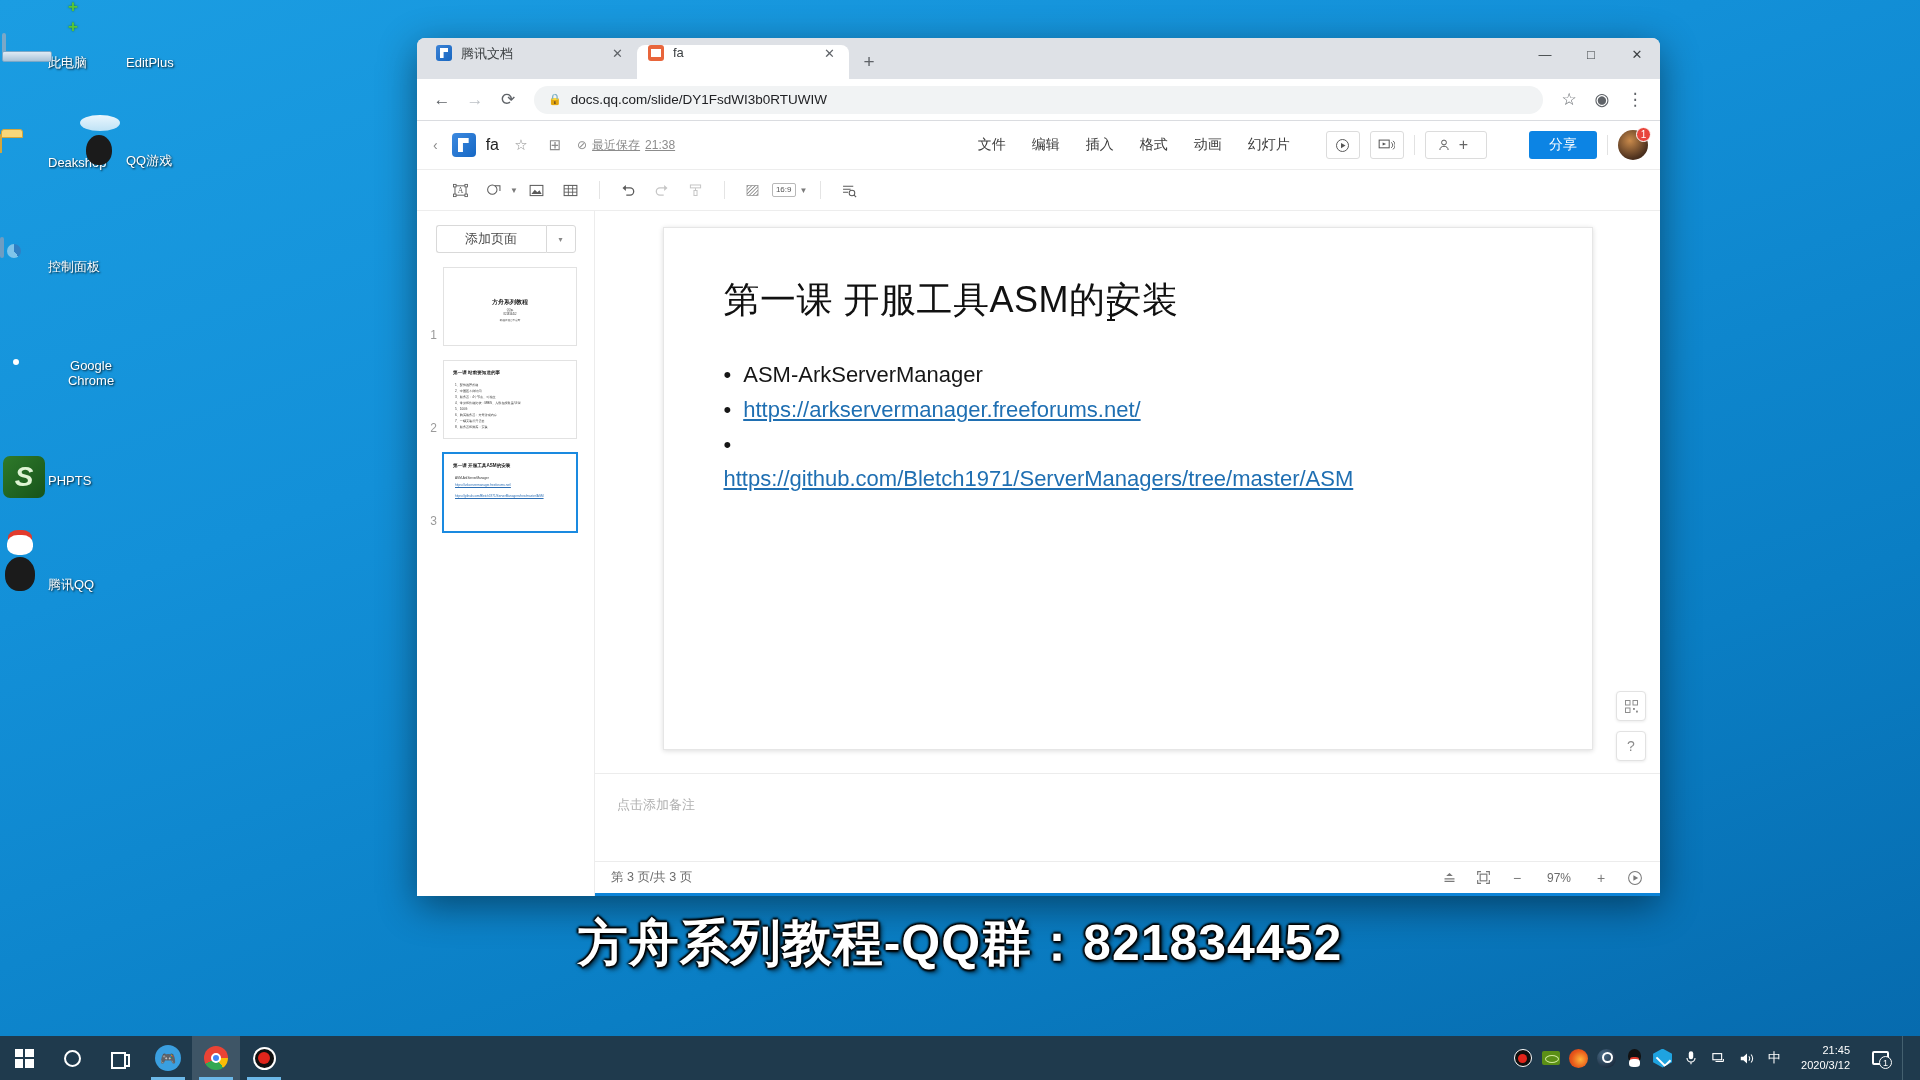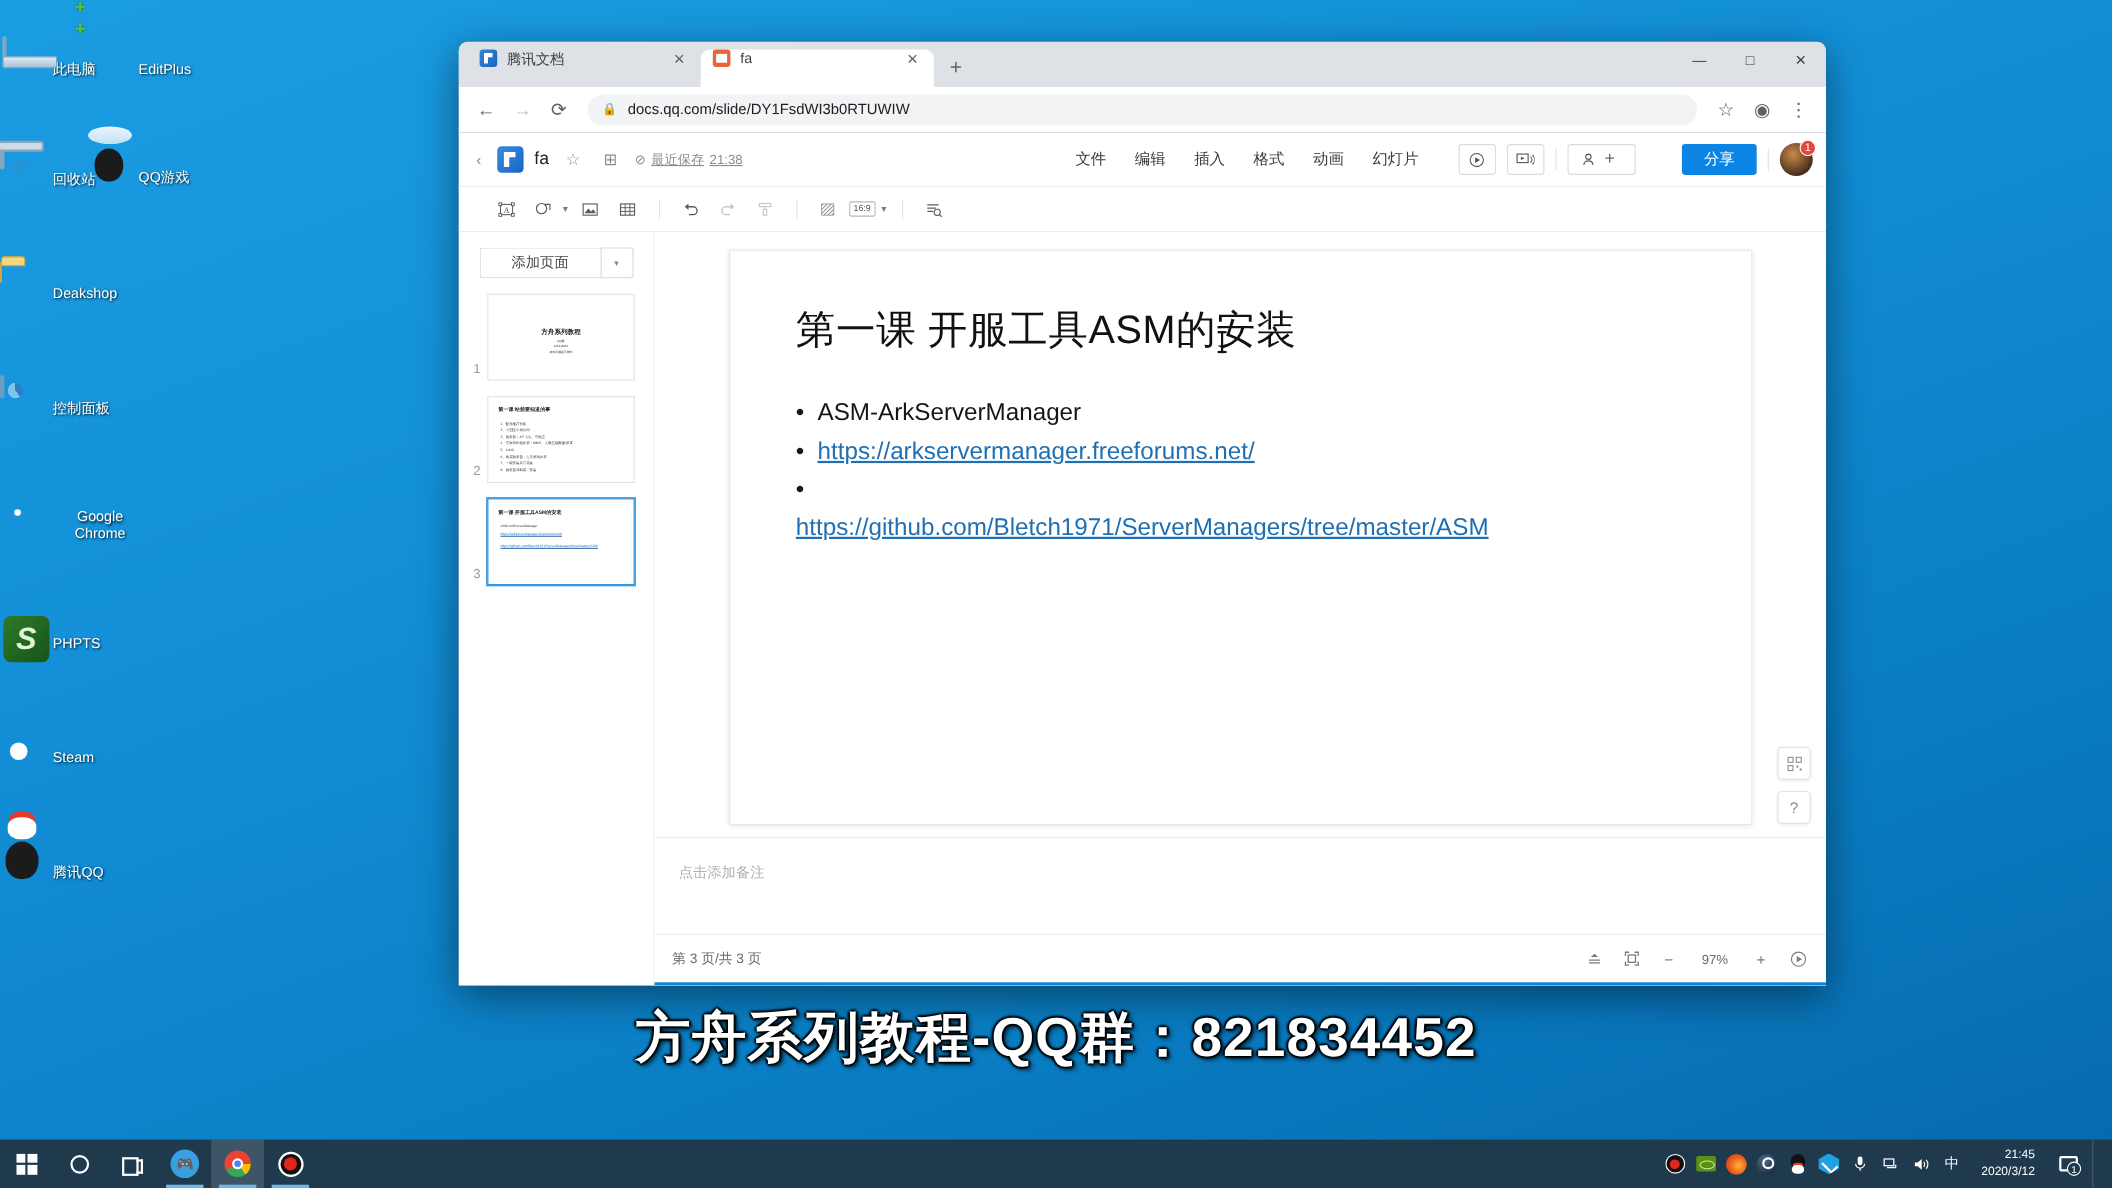--- a/index.html
+++ b/index.html
@@ -139,21 +139,21 @@
   .slide li .bul{flex:none;}
   .slide a{color:#1f6fb2;text-decoration:underline;word-break:break-all;}
   .cursor-ibeam{position:absolute;left:446px;top:73px;width:2px;height:20px;background:#111;}
   .cursor-ibeam:before,.cursor-ibeam:after{content:"";position:absolute;left:-3px;width:8px;height:2px;background:#111;}
   .cursor-ibeam:before{top:0;} .cursor-ibeam:after{bottom:0;}
 
   .side-fabs{position:absolute;right:14px;bottom:12px;display:flex;flex-direction:column;gap:10px;}
   .fab{width:30px;height:30px;border:1px solid #e2e2e2;border-radius:4px;background:#fff;display:flex;align-items:center;justify-content:center;color:#8c8c8c;font-size:14px;box-shadow:0 1px 3px rgba(0,0,0,.08);}
 
   .notes{height:88px;border-top:1px solid #ececec;padding:22px 0 0 22px;font-size:13px;color:#b0b0b0;}
-  .statusbar{height:44px;border-top:1px solid #ececec;display:flex;align-items:center;padding:0 16px;font-size:12.5px;color:#6b6b6b;}
+  .statusbar{height:32px;border-top:1px solid #ececec;display:flex;align-items:center;padding:0 16px;font-size:12.5px;color:#6b6b6b;}
   .status-right{margin-left:auto;display:flex;align-items:center;gap:16px;color:#7a7a7a;}
   .zoomval{font-size:12px;color:#6b6b6b;min-width:34px;text-align:center;}
   .sb-ic{display:flex;align-items:center;justify-content:center;width:18px;height:18px;font-size:14px;}
   .win-accent{height:3px;background:#0d84d8;}
 
   
   #subtitle{
     position:absolute;left:0;right:0;top:910px;text-align:center;
     font-size:50px;font-weight:bold;color:#fff;letter-spacing:1px;
     text-shadow:-2px 0 2px #000,2px 0 2px #000,0 -2px 2px #000,0 2px 2px #000,3px 3px 5px rgba(0,0,0,.7);
@@ -196,44 +196,36 @@
 </style>
 </head>
 <body>
 
 <div id="desktop-icons">
   <div class="desk-icon" style="height:96px">
     <span class="glyph"><span class="ic-pc"></span></span>
     <span class="label">此电脑</span>
   </div>
   <div class="desk-icon" style="height:104px">
-    <span class="glyph"><span class="ic-bin"></span></span>
-    <span class="label">回收站</span>
-  </div>
-  <div class="desk-icon" style="height:104px">
     <span class="glyph"><span class="ic-folder"></span></span>
     <span class="label">Deakshop</span>
   </div>
   <div class="desk-icon" style="height:104px">
     <span class="glyph"><span class="ic-cp"></span></span>
     <span class="label">控制面板</span>
   </div>
   <div class="desk-icon" style="height:110px">
     <span class="glyph"><span class="ic-chrome"></span></span>
     <span class="label" style="max-width:86px">Google Chrome</span>
   </div>
   <div class="desk-icon" style="height:104px">
     <span class="glyph">
         <span class="ic-phpts">S</span>
       </span>
     <span class="label">PHPTS</span>
-  </div>
-  <div class="desk-icon" style="height:104px">
-    <span class="glyph"><span class="ic-steam"></span></span>
-    <span class="label">Steam</span>
   </div>
   <div class="desk-icon" style="height:104px">
     <span class="glyph"><span class="ic-qq"></span></span>
     <span class="label">腾讯QQ</span>
   </div>
 </div>
 
 <div style="position:absolute;top:8px;left:78px;width:150px">
   <div class="desk-icon" style="height:96px">
     <span class="glyph"><span class="ic-edit"></span></span>

